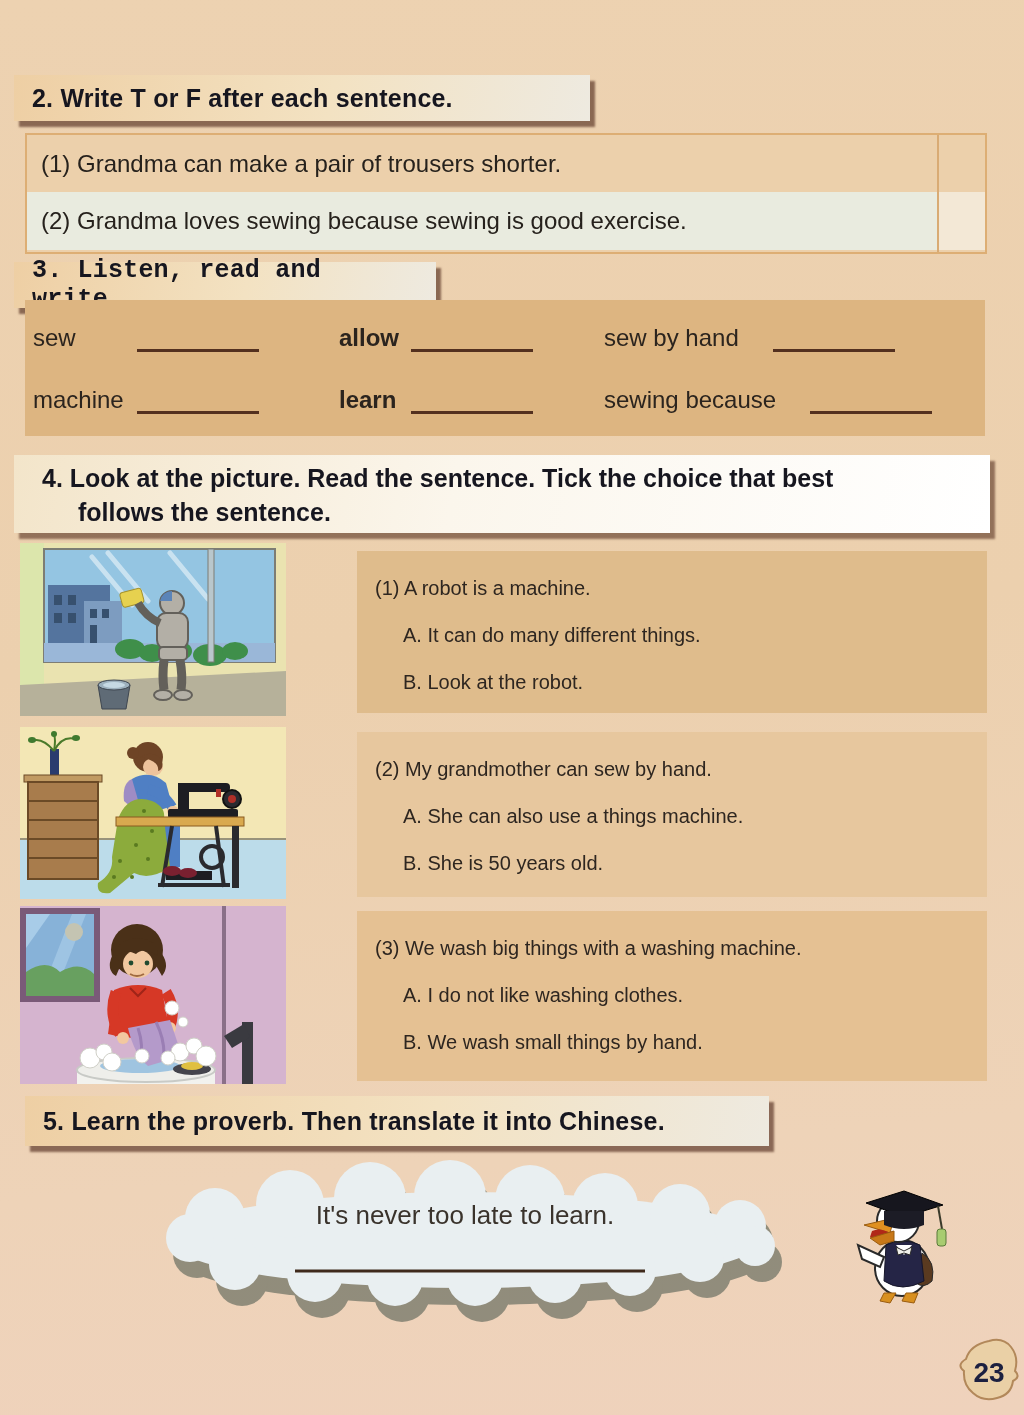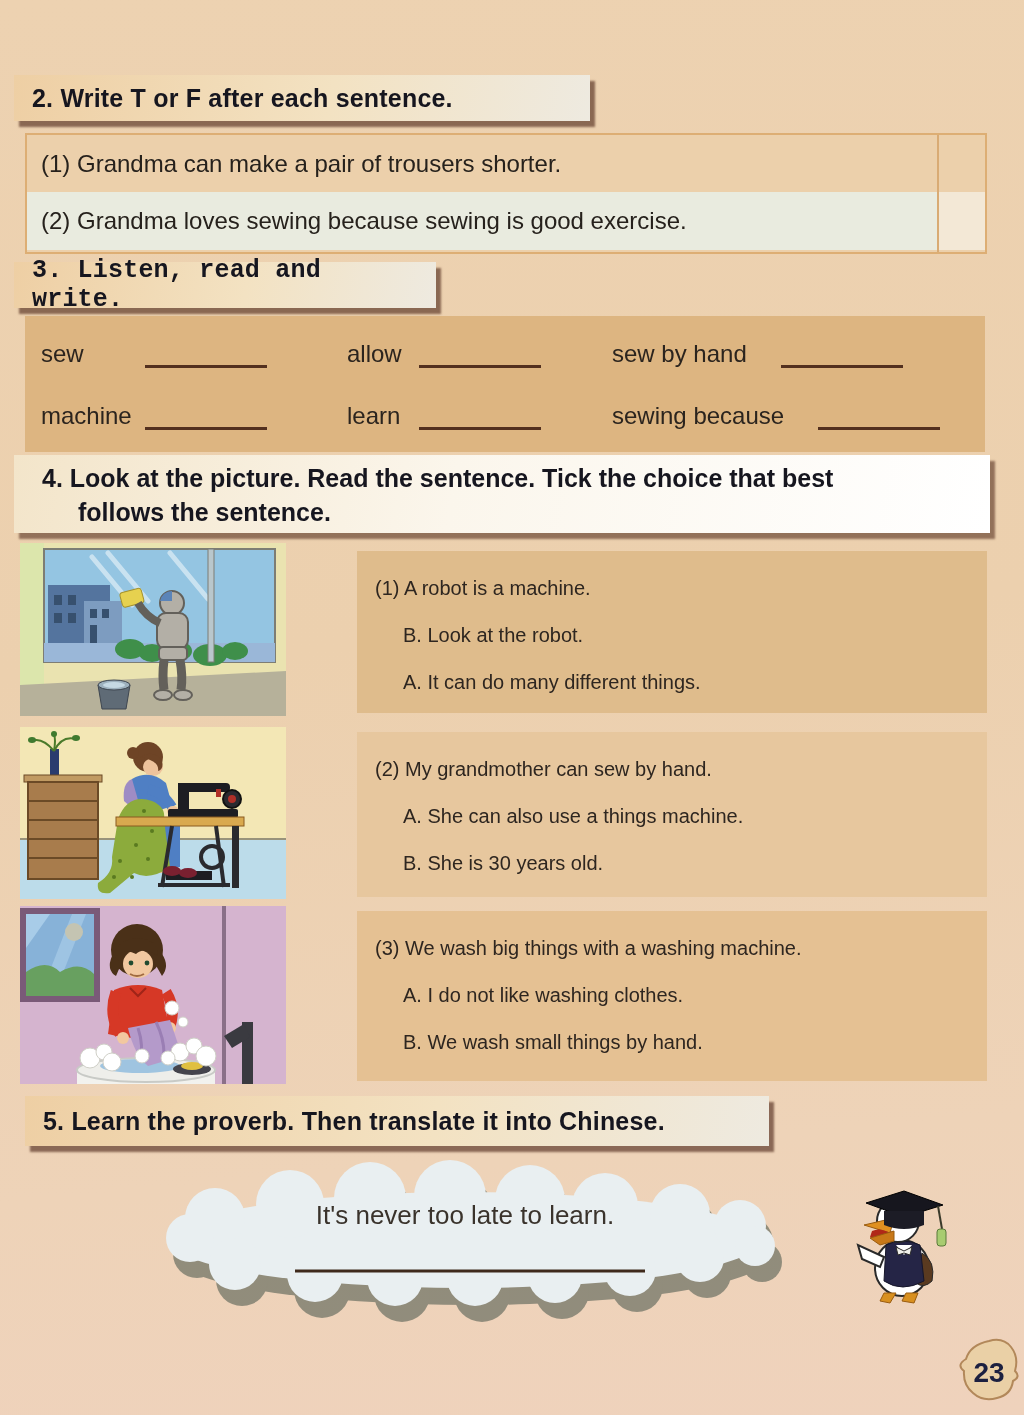--- a/index.html
+++ b/index.html
@@ -15,27 +15,27 @@
   
   .rowsbox{position:absolute;left:25px;top:133px;width:958px;height:117px;
            border:2px solid #ddae74;background:#ecd0ab;}
   .rowsbox .vline{position:absolute;top:0;bottom:0;right:46px;width:2px;background:#d9ab74;}
   .srow{position:relative;height:57px;display:flex;align-items:center;
         font-size:24px;color:#26211c;padding-left:14px;}
   .srow.alt{background:#e9ebdf;height:58px;}
   .anscell{position:absolute;right:0;top:0;bottom:0;width:46px;}
   .srow.alt .anscell{background:#f3e8d6;}
   
-  .s3box{position:absolute;left:25px;top:316px;width:960px;height:136px;background:#ddb581;
+  .s3box{position:absolute;left:25px;top:300px;width:960px;height:136px;background:#ddb581;
          display:grid;grid-template-columns:306px 265px 1fr;grid-template-rows:1fr 1fr;
-         align-items:center;padding:6px 8px;box-sizing:border-box;}
+         align-items:center;padding:6px 0;box-sizing:border-box;}
   .s3cell{display:flex;align-items:flex-end;padding-left:8px;font-size:24px;color:#2b241e;}
   .s3cell .w3{flex:0 0 auto;}
   .s3cell.c1 .w3{min-width:104px;}
-  .s3cell.c2 .w3{min-width:72px;}
+  .s3cell.c2 .w3{min-width:72px;font-weight:bold;}
   .s3cell.c3 .w3{margin-right:34px;}
   .blank3{width:122px;height:26px;border-bottom:3px solid #53301f;}
   
   .hdr4{position:absolute;left:14px;top:455px;width:976px;height:78px;
         background:linear-gradient(100deg,#f3e5ca 0%,#fbf6ec 45%,#ffffff 100%);
         box-shadow:5px 6px 2px rgba(72,34,20,.55);
         color:#16161f;font-weight:bold;font-size:25px;line-height:34px;
         padding:6px 0 0 28px;box-sizing:border-box;}
   .hdr4 .l2{padding-left:36px;}
   
@@ -271,28 +271,28 @@
         <circle cx="148" cy="152" r="7"></circle>
           <circle cx="122" cy="150" r="7"></circle>
         <circle cx="152" cy="102" r="7"></circle>
           <circle cx="163" cy="116" r="5"></circle>
       </g>
     </svg>
   </div>
 
   <div class="qblk" style="top:551px;height:162px;background:#dfbc8c;">
     <div class="prompt">(1) A robot is a machine.</div>
+    <div class="opt">A. It can do many different things.</div>
     <div class="opt">B. Look at the robot.</div>
-    <div class="opt">A. It can do many different things.</div>
   </div>
 
   <div class="qblk" style="top:732px;height:165px;background:#e7c79e;">
     <div class="prompt">(2) My grandmother can sew by hand.</div>
     <div class="opt">A. She can also use a things machine.</div>
-    <div class="opt">B. She is 30 years old.</div>
+    <div class="opt">B. She is 50 years old.</div>
   </div>
 
   <div class="qblk" style="top:911px;height:170px;background:#e5c193;">
     <div class="prompt">(3) We wash big things with a washing machine.</div>
     <div class="opt">A. I do not like washing clothes.</div>
     <div class="opt">B. We wash small things by hand.</div>
   </div>
 
   <div class="hdr" style="left:25px;top:1096px;width:744px;height:50px;">
     <span class="pad">5. Learn the proverb. Then translate it into Chinese.</span>

